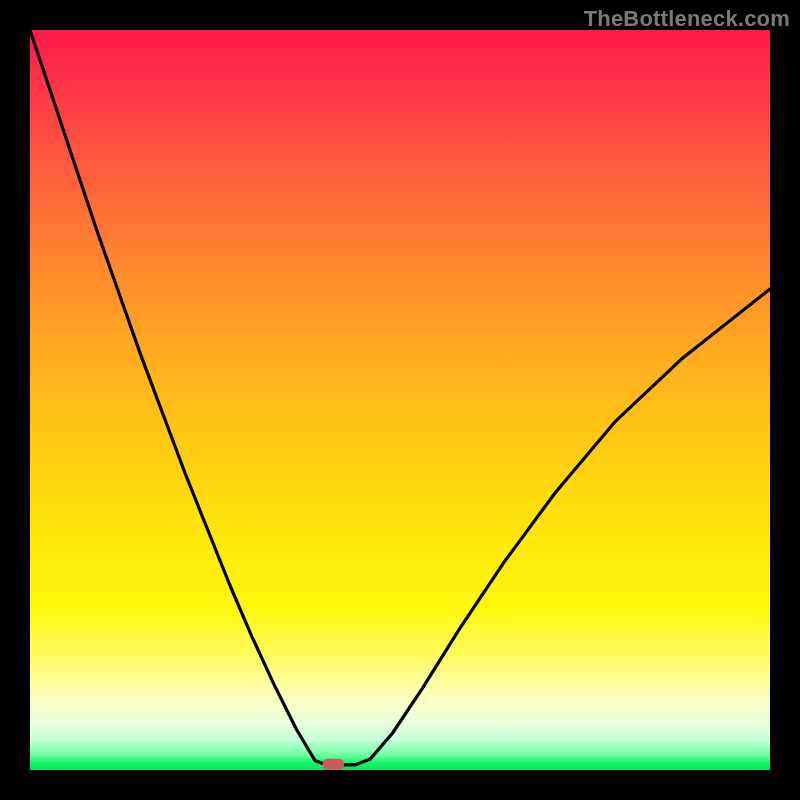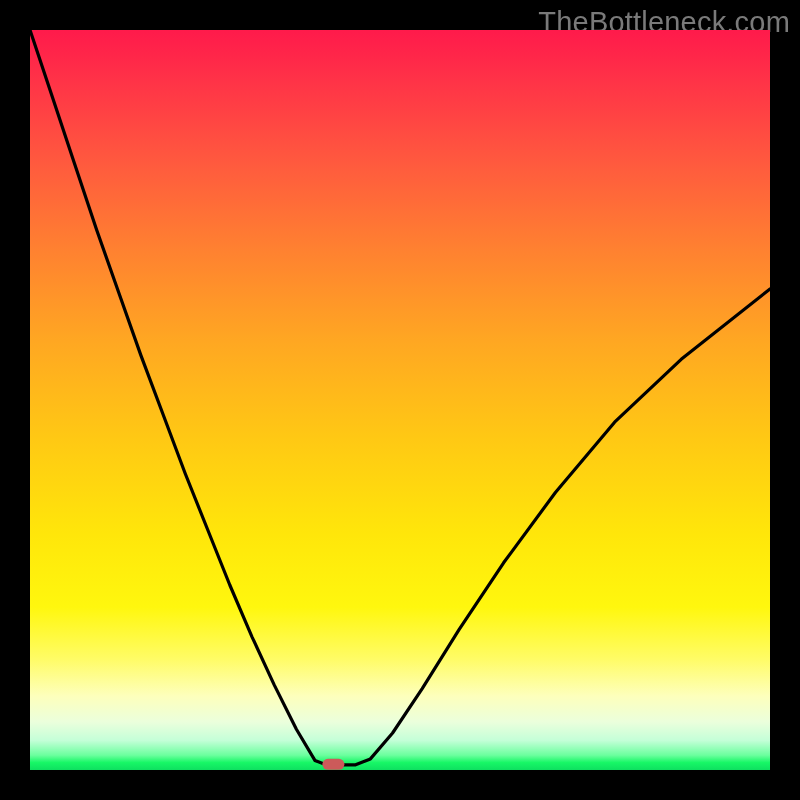--- a/index.html
+++ b/index.html
@@ -57,22 +57,22 @@
     left: 0;
     top: 0;
     width: 740px;
     height: 740px;
   }
   .watermark {
     position: absolute;
     top: 6px;
     right: 10px;
     color: #7a7a7a;
-    font-size: 29px;
-    font-weight: 400;
+    font-size: 22px;
+    font-weight: 700;
     letter-spacing: 0.2px;
     user-select: none;
   }
 </style>
 </head>
 <body>
 
 <div class="frame">
 
   <div class="watermark">TheBottleneck.com</div>

